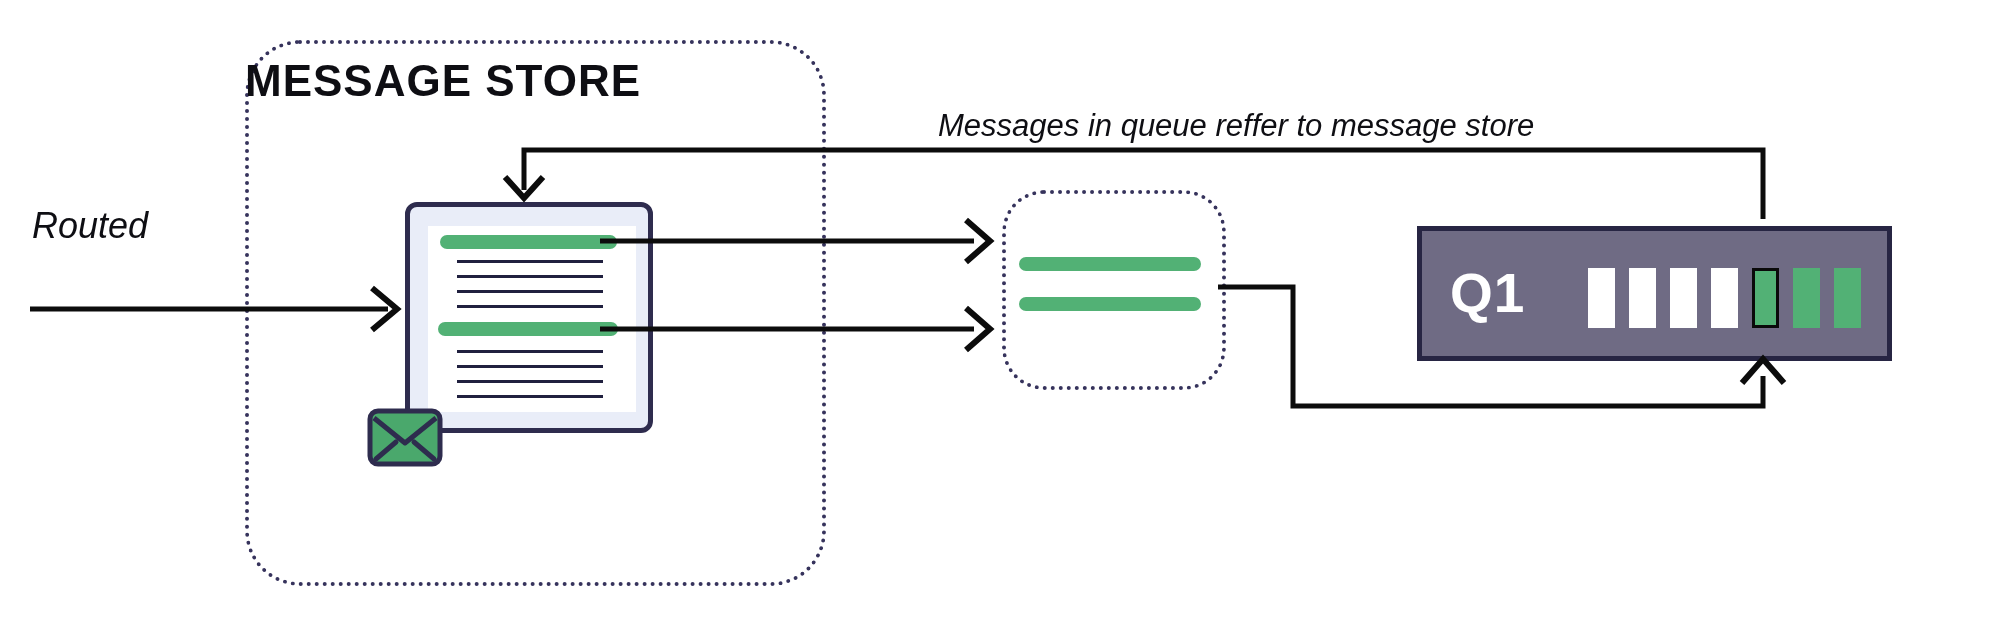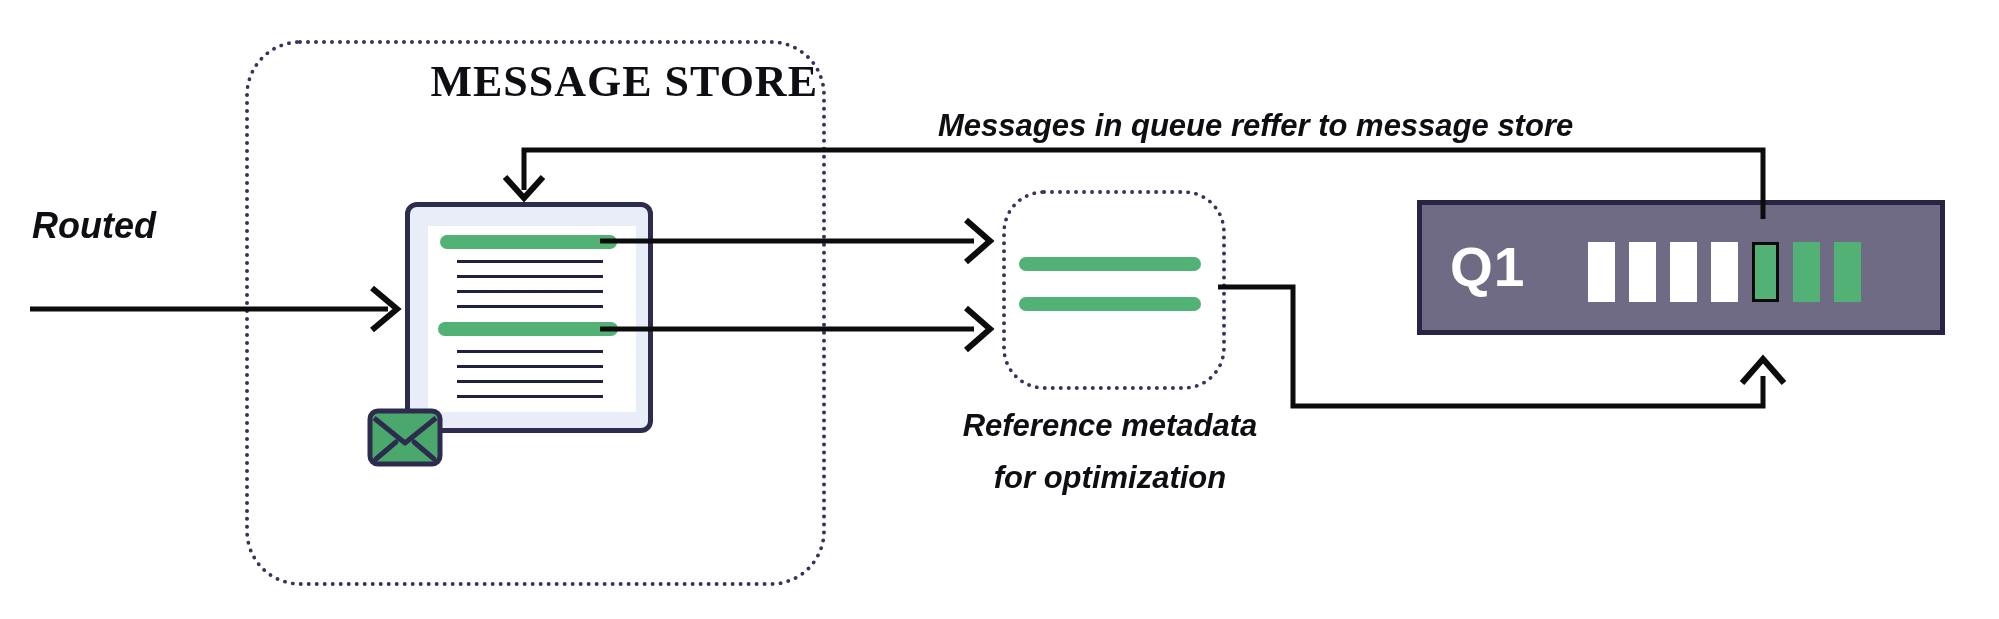--- a/index.html
+++ b/index.html
@@ -3,25 +3,25 @@
 <meta charset="utf-8">
 <style>
   html,body{margin:0;padding:0;background:#ffffff;}
   #canvas{
     position:relative;width:1999px;height:619px;background:#fff;overflow:hidden;
     font-family:"Liberation Sans",sans-serif;color:var(--ink);
   }
   
   .big-title{
     position:absolute;font-size:44px;font-weight:700;letter-spacing:1px;
-    color:var(--ink);text-align:right;white-space:nowrap;font-family:Liberation Serif, serif;
+    color:var(--ink);text-align:left;white-space:nowrap;
   }
   .caption{
     position:absolute;font-style:italic;font-size:31px;color:var(--ink);
-    white-space:nowrap;line-height:52px;font-weight:bold;
+    white-space:nowrap;line-height:52px;
   }
   
   .store-box{
     position:absolute;left:245px;top:40px;width:573px;height:538px;
     border:4px dotted var(--dotted-border);border-radius:55px;
   }
   
   .document{
     position:absolute;left:405px;top:202px;width:248px;height:231px;
     background:var(--doc-fill);border:5px solid var(--navy);border-radius:12px;
@@ -37,21 +37,21 @@
   
   .meta-box{
     position:absolute;left:1002px;top:190px;width:216px;height:192px;
     border:4px dotted var(--dotted-border);border-radius:42px;
   }
   .meta-bar{position:absolute;left:13px;width:182px;height:14px;border-radius:7px;background:var(--green);}
   .meta-bar.a{top:63px;}
   .meta-bar.b{top:103px;}
   
   .queue-box{
-    position:absolute;left:1417px;top:200px;width:528px;height:135px;
+    position:absolute;left:1417px;top:226px;width:475px;height:135px;
     background:var(--queue-fill);border:5px solid #272543;box-sizing:border-box;
   }
   .queue-name{
     position:absolute;left:28px;top:50%;transform:translateY(-52%);
     font-size:55px;font-weight:700;color:#ffffff;letter-spacing:1px;
   }
   .queue-slots{position:absolute;left:166px;top:37px;display:flex;}
   .slot{width:27px;height:60px;margin-right:14px;box-sizing:border-box;}
   .slot-empty{background:#ffffff;}
   .slot-filled{background:var(--green);}
@@ -95,24 +95,20 @@
     <div>Routed</div>
   </div>
 
   <div class="caption" style="left:938px;top:100px;">Messages in queue reffer to message store</div>
 
   <div class="meta-box">
     <div class="meta-bar a"></div>
     <div class="meta-bar b"></div>
   </div>
 
-  <div class="caption" style="left:960px;top:400px;width:300px;text-align:center;">
-    <div>Reference metadata</div>
-    <div>for optimization</div>
-  </div>
 
 
   <div class="queue-box">
     <div class="queue-name">Q1</div>
     <div class="queue-slots">
         <div class="slot slot-empty"></div>
         <div class="slot slot-empty"></div>
         <div class="slot slot-empty"></div>
         <div class="slot slot-empty"></div>
         <div class="slot slot-highlighted"></div>

